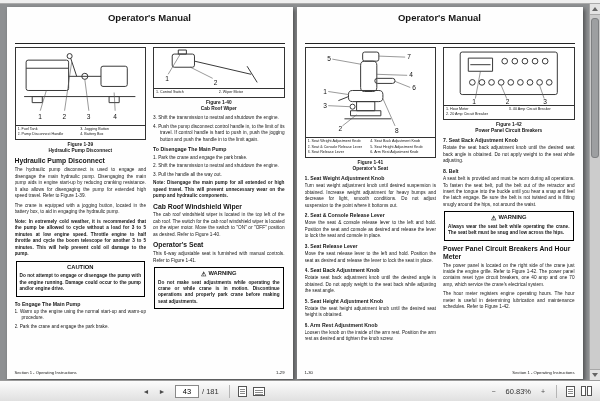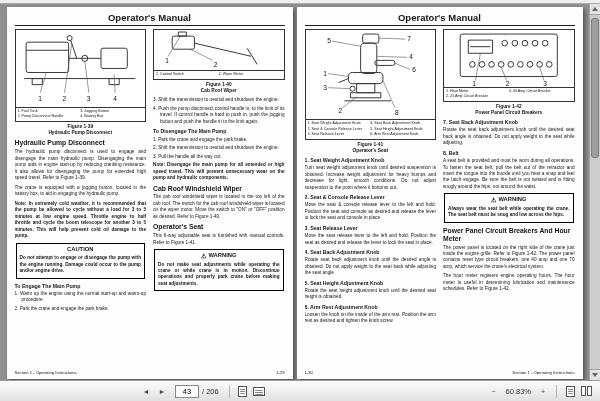--- a/index.html
+++ b/index.html
@@ -4,21 +4,21 @@
 <style>
   * { margin:0; padding:0; box-sizing:border-box; }
   html,body { width:600px; height:401px; overflow:hidden; font-family:"Liberation Sans", sans-serif; }
   .viewer { position:relative; width:600px; height:401px; background:#8e9092; overflow:hidden; }
   .top-edge { position:absolute; top:0; left:0; right:0; height:4px; background:#efefef; border-bottom:1px solid #ababab; }
 
   .doc-area { position:absolute; top:7px; left:0; right:11px; display:flex; justify-content:center; gap:4px; }
   .page { width:286px; height:372px; background:#fefefe; color:#161616;
           box-shadow:2px 2px 4px rgba(0,0,0,.45); padding:5px 8px 4px;
           display:flex; flex-direction:column; overflow:hidden; }
-  .page-title { text-align:center; font-weight:bold; font-size:9.5px; padding-bottom:2px;
+  .page-title { text-align:center; font-weight:bold; font-size:9.5px; padding-bottom:20px;
                 border-bottom:1px solid #222; margin-bottom:3px; }
   .cols { flex:1; display:flex; gap:7px; overflow:hidden; }
   .col { flex:1; font-size:4.7px; line-height:1.38; overflow:hidden; text-align:justify; }
 
   .fig { border:1px solid #333; background:#fff; }
   .fig svg { display:block; width:100%; }
   .fig svg * { vector-effect:non-scaling-stroke; }
   .fig-labels { border-top:1px solid #333; display:flex; flex-wrap:wrap; font-size:3.7px;
                 line-height:1.5; padding:1px 2px; text-align:left; }
   .fig-labels span { width:50%; white-space:nowrap; overflow:hidden; }
@@ -330,21 +330,21 @@
         <b></b>
       </div>
   </div>
 
   <div class="toolbar">
     <div style="width:138px"></div>
     <div class="tb-btn">◄</div>
     <div class="tb-btn">►</div>
     <div class="page-box">
       <input class="page-input" value="43" style="">
-      <span class="page-total">/ 206</span>
+      <span class="page-total">/ 181</span>
     </div>
     <div class="sep"></div>
     <div class="tb-btn">
         <span class="icon-doc"></span>
       </div>
     <div class="tb-btn">
         <span class="icon-doc wide"></span>
       </div>
     <div style="margin-left:auto"></div>
     <div class="tb-btn">−</div>

